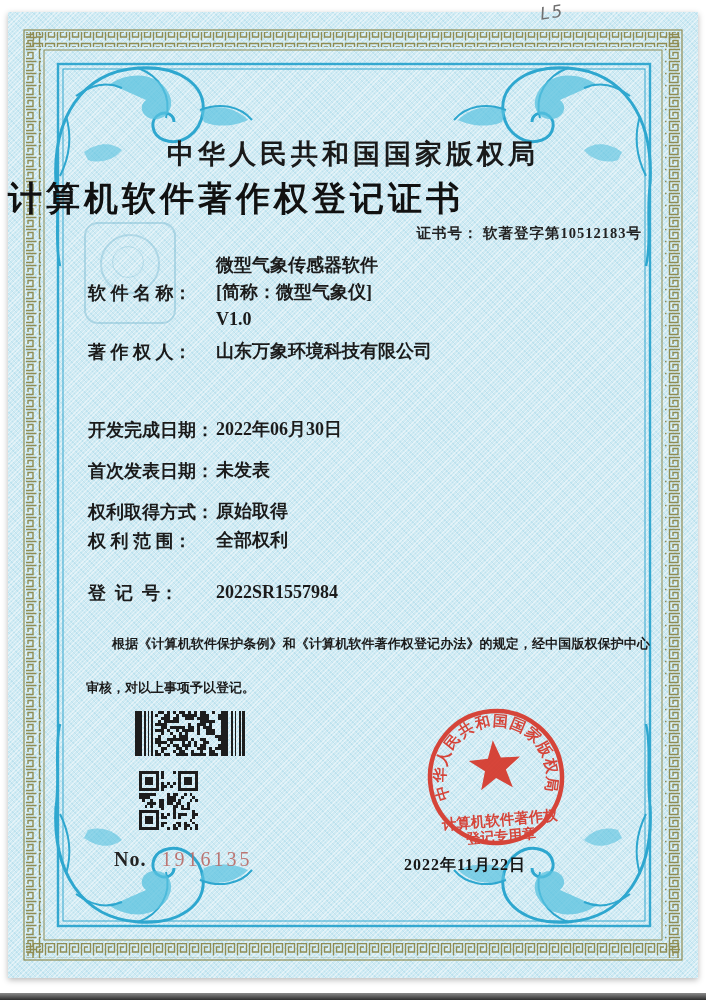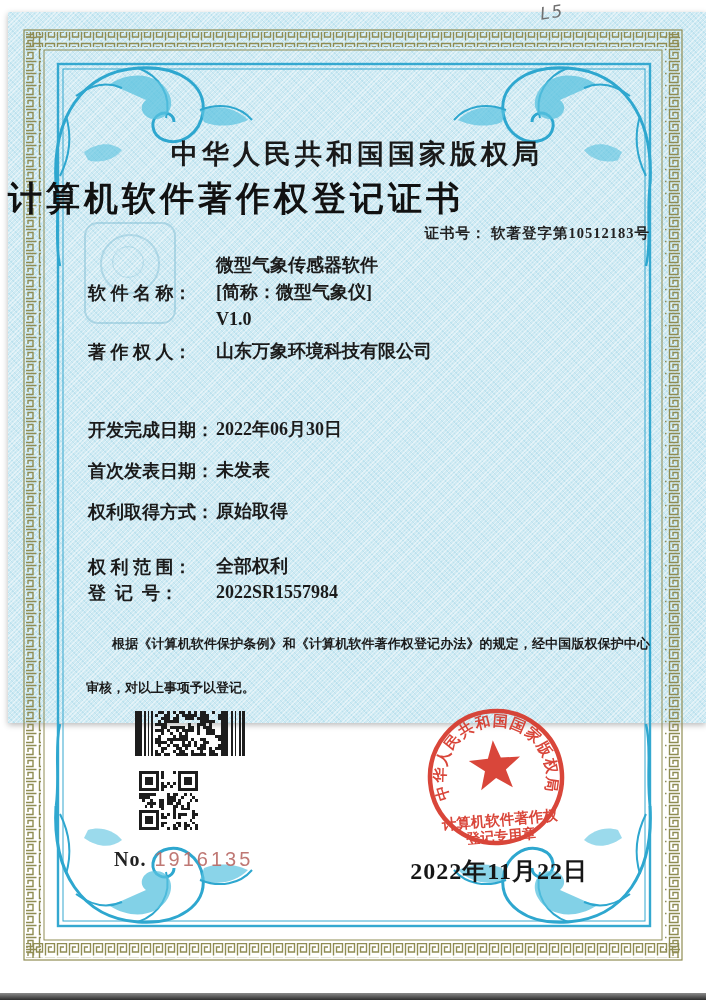--- a/index.html
+++ b/index.html
@@ -1,27 +1,26 @@
 <!DOCTYPE html>
 <html><head>
 <meta charset="utf-8">
 <style>
   html,body{margin:0;padding:0;}
   body{
     width:706px;height:1000px;position:relative;background:#ffffff;overflow:hidden;
     font-family:"Liberation Serif","DejaVu Serif",serif;
   }
   .paper{
-    position:absolute;left:8px;top:12px;width:690px;height:711px;
+    position:absolute;left:8px;top:12px;width:690px;height:966px;
     background:
       repeating-linear-gradient(135deg, rgba(255,255,255,.45) 0 1px, rgba(255,255,255,0) 1px 3px),
       repeating-linear-gradient(45deg, rgba(120,195,220,.22) 0 1px, rgba(120,195,220,0) 1px 4px),
       #cfeaf3;
     box-shadow:0 2px 6px rgba(0,0,0,.28);
-    padding-left:8px;
   }
   .frame-svg{position:absolute;left:0;top:0;width:690px;height:966px;}
   .cjk{font-family:"Liberation Serif","DejaVu Serif",serif;color:#1c1c1c;}
   .issuer-title{
     position:absolute;top:124px;left:0;width:100%;text-align:center;
     font-size:27px;font-weight:bold;letter-spacing:4px;color:#1a1a1a;
   }
   .main-title{
     position:absolute;top:164px;left:0;width:100%;text-align:left;
     font-size:34px;font-weight:bold;letter-spacing:4px;color:#111;
@@ -51,27 +50,27 @@
   }
   .watermark-box .wm-inner{
     position:absolute;left:26px;top:22px;width:30px;height:30px;border-radius:50%;
     border:1.5px solid rgba(130,190,212,.4);
   }
   .barcode{position:absolute;left:127px;top:699px;width:110px;height:45px;}
   .qrcode{position:absolute;left:131px;top:759px;width:59px;height:59px;}
   .serial-line{position:absolute;left:106px;top:836px;font-size:20px;}
   .serial-prefix{color:#222;font-weight:bold;letter-spacing:1px;}
   .serial-number{
-    font-family:Liberation Sans, sans-serif;
-    color:#b96a66;letter-spacing:3px;margin-left:3px;opacity:.9;
+    font-family:Liberation Serif, serif;
+    color:#b96a66;letter-spacing:3px;margin-left:10px;opacity:.9;
   }
   .seal-box{position:absolute;left:400px;top:677px;width:176px;height:176px;}
   .issue-date{
-    position:absolute;left:396px;top:843px;width:184px;text-align:right;
-    font-size:24px;font-weight:bold;color:#161616;letter-spacing:1px;
+    position:absolute;left:396px;top:843px;width:184px;text-align:left;
+    font-size:16px;font-weight:bold;color:#161616;letter-spacing:1px;
   }
   .pencil-mark{
     position:absolute;left:540px;top:2px;font-family:"DejaVu Sans",sans-serif;
     font-size:17px;color:#707070;transform:rotate(-8deg);font-style:italic;letter-spacing:2px;
   }
   .scan-strip{
     position:absolute;left:0;bottom:0;width:706px;height:7px;
     background:linear-gradient(#8a8a8a,#2d2d2d);
   }
 </style>
@@ -146,21 +145,21 @@
     <span class="field-values">2022年06月30日</span>
   </div>
   <div class="field-row" style="top:445px">
     <span class="field-label">首次发表日期：</span>
     <span class="field-values">未发表</span>
   </div>
   <div class="field-row" style="top:486px">
     <span class="field-label">权利取得方式：</span>
     <span class="field-values">原始取得</span>
   </div>
-  <div class="field-row" style="top:541px">
+  <div class="field-row" style="top:515px">
     <span class="field-label">权 利 范 围：</span>
     <span class="field-values">全部权利</span>
   </div>
   <div class="field-row" style="top:567px">
     <span class="field-label">登  记  号：</span>
     <span class="field-values">2022SR1557984</span>
   </div>
 
   <div class="statement cjk">根据《计算机软件保护条例》和《计算机软件著作权登记办法》的规定，经中国版权保护中心审核，对以上事项予以登记。</div>
 

